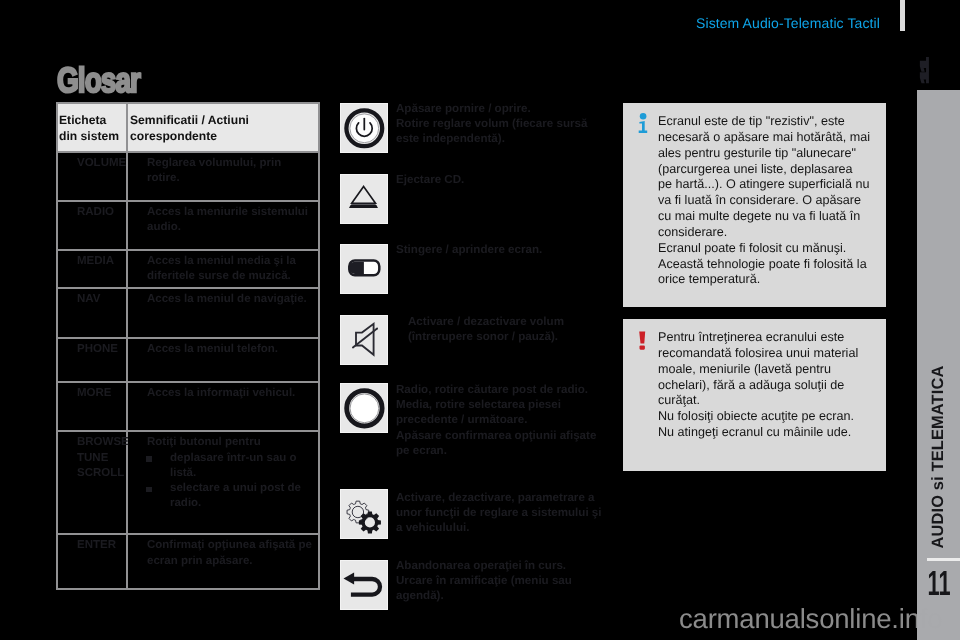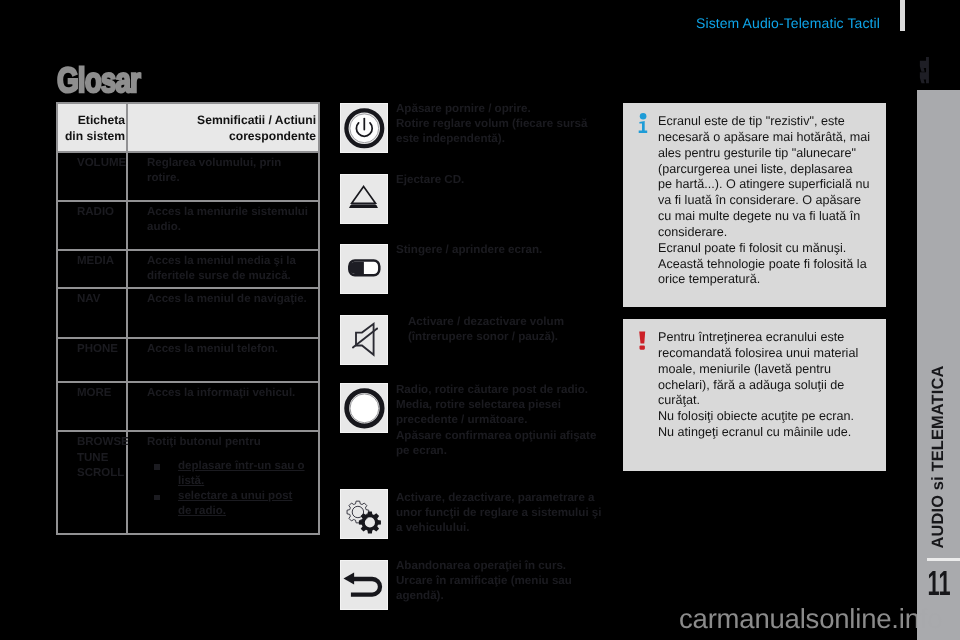--- a/index.html
+++ b/index.html
@@ -17,29 +17,29 @@
   .page-title{position:absolute;left:57px;top:66px;font-size:35px;font-weight:bold;
               color:#8e8e8e;letter-spacing:-1.2px;line-height:30px;white-space:nowrap;
               -webkit-text-stroke:2.4px #8e8e8e;
               transform:scaleX(0.80);transform-origin:0 0;}
 
   
   .gl{position:absolute;left:56px;top:102px;width:264px;border-collapse:collapse;
       border-spacing:0;table-layout:fixed;}
   .gl td,.gl th{border:0;vertical-align:top;box-sizing:border-box;}
   .gl .hcell{background:#e8e8e8;color:#121212;font-size:12.15px;font-weight:bold;
-             text-align:right;padding:8px 2px 7px;line-height:16px;
+             text-align:left;padding:8px 2px 7px;line-height:16px;
              border:2px solid #919193;white-space:nowrap;}
   
   .gl .bcell{background:#000;color:#1b1b20;font-size:11.5px;font-weight:bold;
              padding:3px 3px 3px 19px;line-height:15.2px;border:2px solid #919193;}
   
   .gl .c1{width:70px;}
   .gl .hcell.c1{padding-left:1px;padding-right:1px;}
-  .ul{margin:8px;padding:0;list-style:none;text-decoration:underline;}
+  .ul{margin:0;padding:0;list-style:none;}
   .ul li{position:relative;padding-left:23px;}
   .ul li .bull{position:absolute;left:-1px;top:5.5px;width:5.5px;height:5.5px;background:#1b1b20;}
 
   
   .ico{position:absolute;width:48px;height:50px;background:#e8e8e8;
        box-shadow:inset 0 0 0 1px #f4f4f4;}
   .icotxt{position:absolute;color:#1b1b20;font-size:11.6px;font-weight:bold;line-height:15.2px;white-space:nowrap;}
 
   
   .note{position:absolute;background:#d9d9d9;box-sizing:border-box;}
@@ -135,20 +135,27 @@
         <span>SCROLL</span>
       </td>
       <td class="bcell c2">
         <span>Rotiţi butonul pentru</span>
         <ul class="ul">
           <li><span class="bull"></span><span>deplasare într-un sau o listă.</span></li>
           <li><span class="bull"></span><span>selectare a unui post de radio.</span></li>
         </ul>
       </td>
     </tr>
+    <tr style="height:55px">
+      <td class="bcell c1">ENTER</td>
+      <td class="bcell c2">
+        <span>Confirmaţi opţiunea afişată pe</span><br>
+        <span>ecran prin apăsare.</span>
+      </td>
+    </tr>
   </tbody>
     </table>
 
   <div class="ico" style="left:340px;top:103px">
     <svg viewBox="0 0 48 50" width="48" height="50">
       <circle cx="24.3" cy="25.3" r="17.9" fill="none" stroke="#17171c" stroke-width="4.3"></circle>
       <circle cx="24.3" cy="25.3" r="14.4" fill="#fdfdfd" stroke="#8b8b90" stroke-width="0.8"></circle>
       <path d="M18.6 19.9 A7.9 7.9 0 1 0 30.0 19.9" fill="none" stroke="#17171c" stroke-width="1.75" stroke-linecap="round"></path>
       <line x1="24.3" y1="15.6" x2="24.3" y2="26.5" stroke="#17171c" stroke-width="1.75" stroke-linecap="round"></line>
     </svg>

